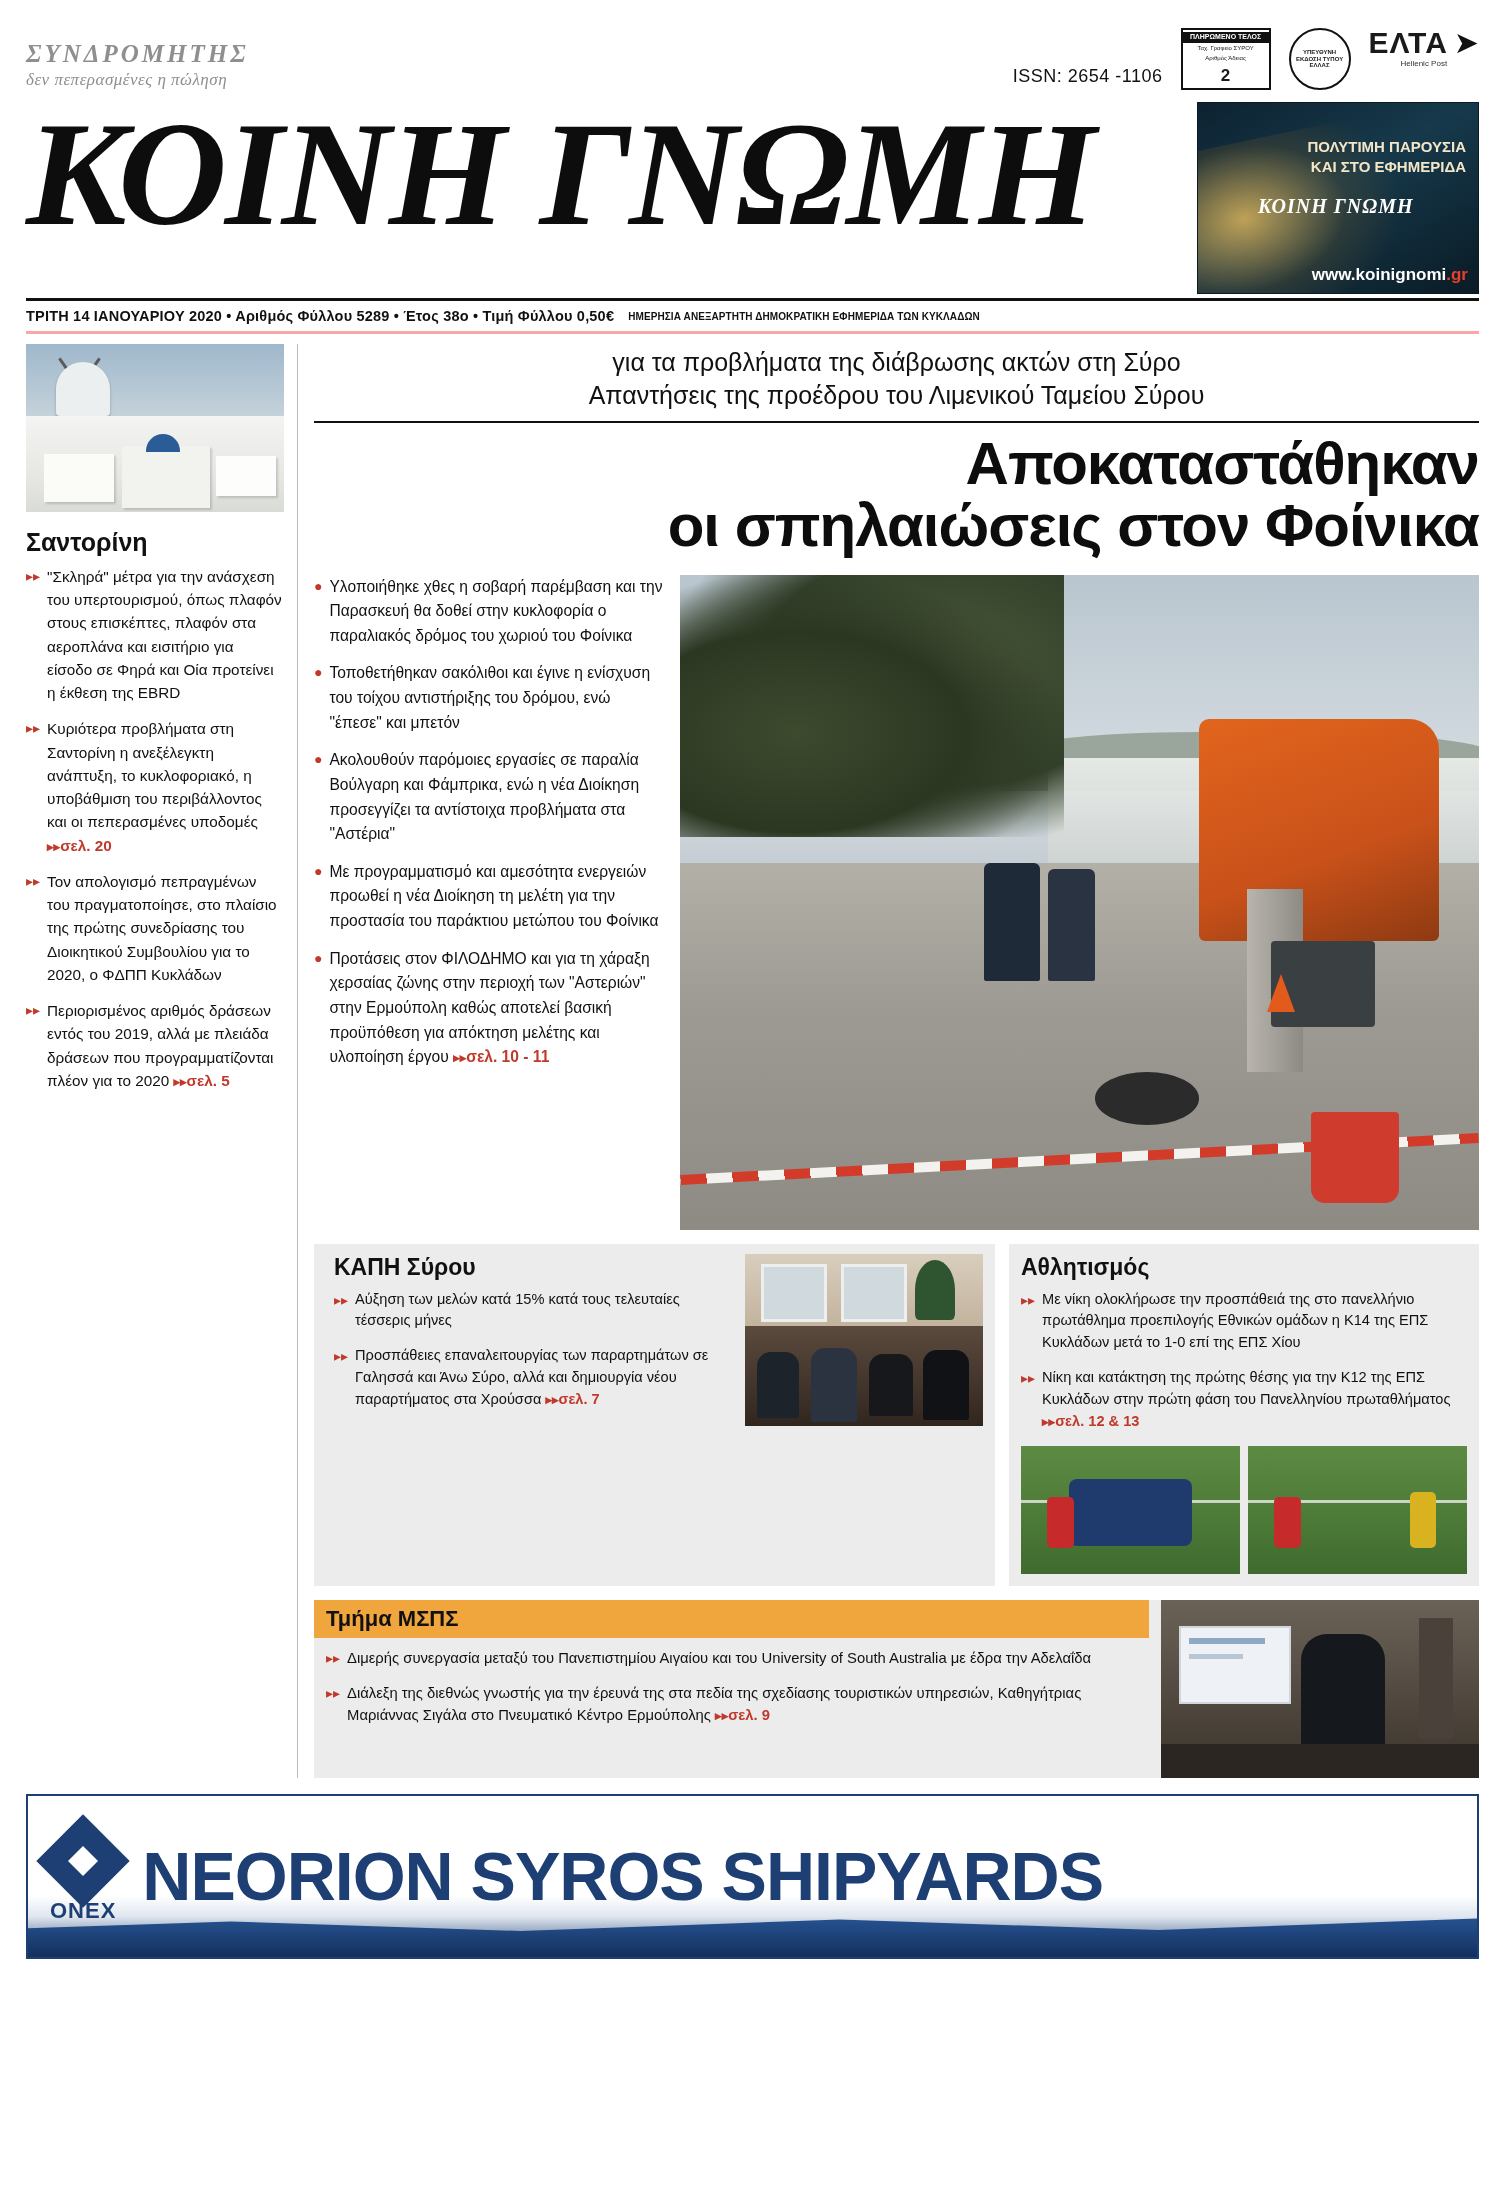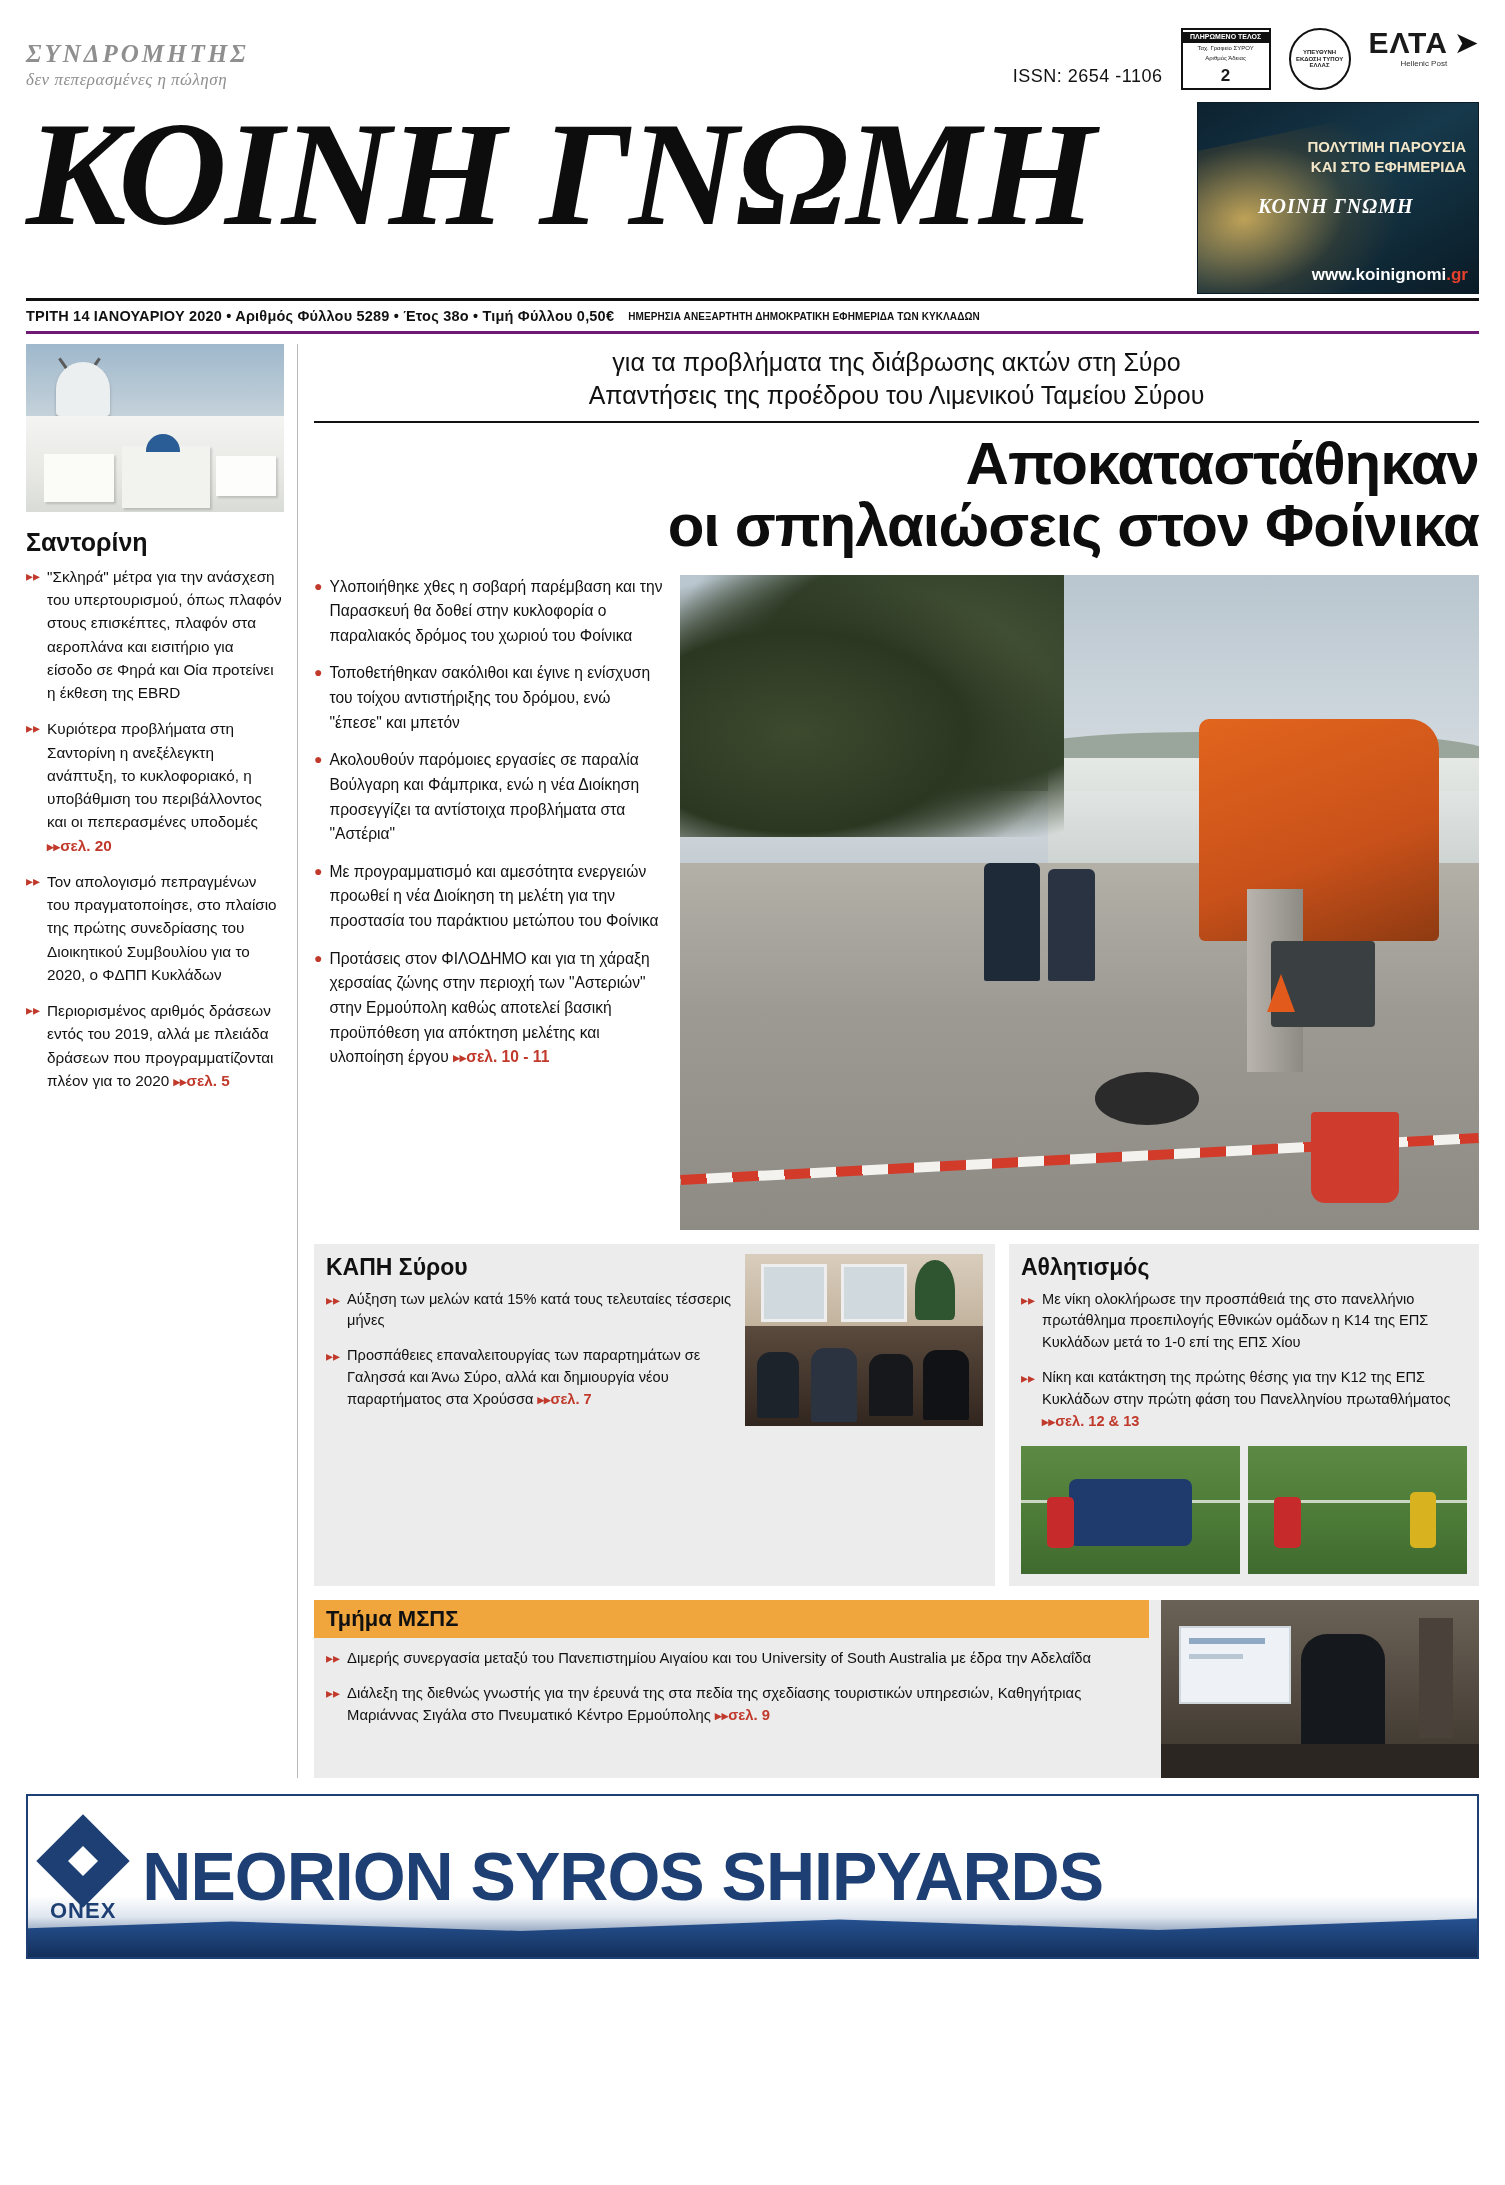--- a/index.html
+++ b/index.html
@@ -80,21 +80,21 @@
   }
   .adbox .adurl .gr{color:#e8402a;}
   .adbox .swoosh{
     position:absolute;left:-20px;bottom:-30px;width:230px;height:190px;
     background:radial-gradient(ellipse at 30% 40%, rgba(220,180,90,.85) 0%, rgba(120,90,35,.25) 45%, rgba(0,0,0,0) 70%);
     transform:rotate(-12deg);
   }
 
   
   .datebar{
-    margin-top:4px;border-top:3px solid #111;border-bottom:3px solid #701a75;
+    margin-top:4px;border-top:3px solid #111;border-bottom:3px solid #fca5a5;
     height:30px;display:flex;align-items:center;gap:14px;
   }
   .datebar .left{font-size:14.5px;font-weight:bold;color:#111;letter-spacing:.2px;}
   .datebar .right{font-size:10px;font-weight:bold;color:#111;letter-spacing:.1px;}
 
   
   .grid{display:flex;gap:0;margin-top:10px;}
   .col-left{width:272px;flex:0 0 272px;padding-right:14px;box-sizing:border-box;border-right:1px solid #b9b9b9;}
   .col-main{flex:1;padding-left:16px;box-sizing:border-box;}
 
@@ -160,21 +160,21 @@
   .mp-gen{position:absolute;right:13%;top:56%;width:13%;height:13%;background:#3a3f42;border-radius:4px;}
 
   
   .boxrow{display:flex;gap:14px;margin-top:14px;}
   .panel{background:#ececec;padding:10px 12px 12px 12px;box-sizing:border-box;}
   .panel h3{
     margin:0 0 8px 0;font-size:23px;font-weight:bold;color:#111;
   }
   .panel .bullet .txt{font-size:14.6px;line-height:1.5;}
   .panel-kapi{flex:1;display:flex;gap:10px;}
-  .panel-kapi .txtcol{flex:1;}
+  .panel-kapi .txtcol{flex:1;margin-left:8px;}
   .kapiphoto{width:238px;height:172px;position:relative;overflow:hidden;background:#7d6a57;}
   .kp-wall{position:absolute;inset:0;background:linear-gradient(180deg,#d9cdbd 0%,#b9a890 60%,#8e7c66 100%);}
   .kp-win{position:absolute;left:16px;top:10px;width:60px;height:52px;background:#cfd9de;border:3px solid #eee;}
   .kp-win2{position:absolute;left:96px;top:10px;width:60px;height:52px;background:#cfd9de;border:3px solid #eee;}
   .kp-tree{position:absolute;right:28px;top:6px;width:40px;height:60px;background:#2e5430;border-radius:50% 50% 10% 10%;}
   .kp-people{position:absolute;left:0;bottom:0;width:100%;height:58%;background:linear-gradient(180deg,#5b4a3d 0%,#31261f 100%);}
   .kp-p1{position:absolute;left:12px;bottom:8px;width:42px;height:66px;background:#1d232b;border-radius:14px 14px 2px 2px;}
   .kp-p2{position:absolute;left:66px;bottom:4px;width:46px;height:74px;background:#2b3340;border-radius:14px 14px 2px 2px;}
   .kp-p3{position:absolute;left:124px;bottom:10px;width:44px;height:62px;background:#16181c;border-radius:14px 14px 2px 2px;}
   .kp-p4{position:absolute;right:14px;bottom:6px;width:46px;height:70px;background:#101215;border-radius:14px 14px 2px 2px;}

